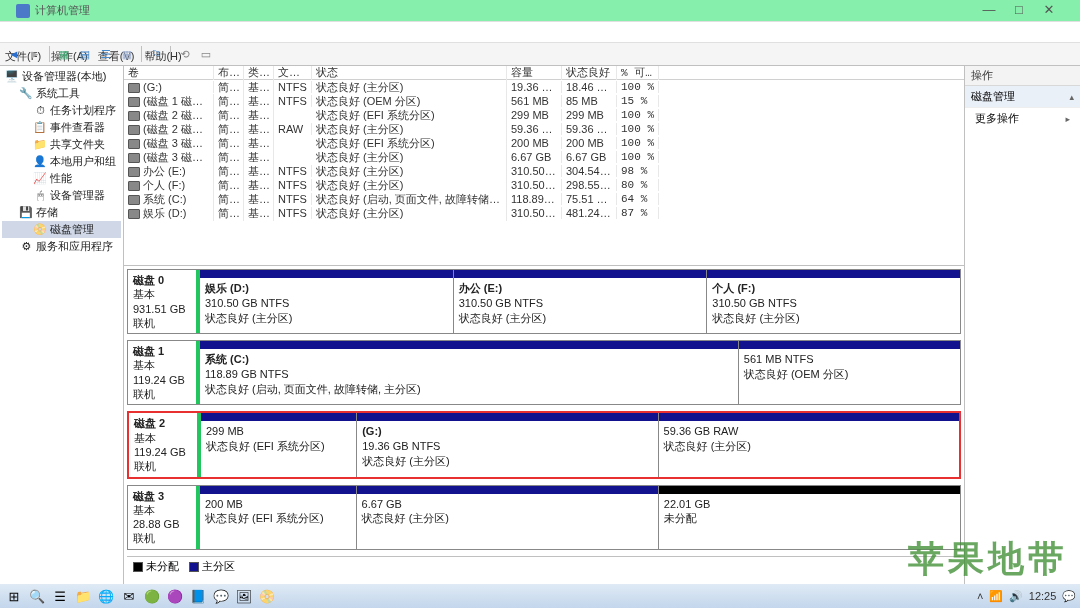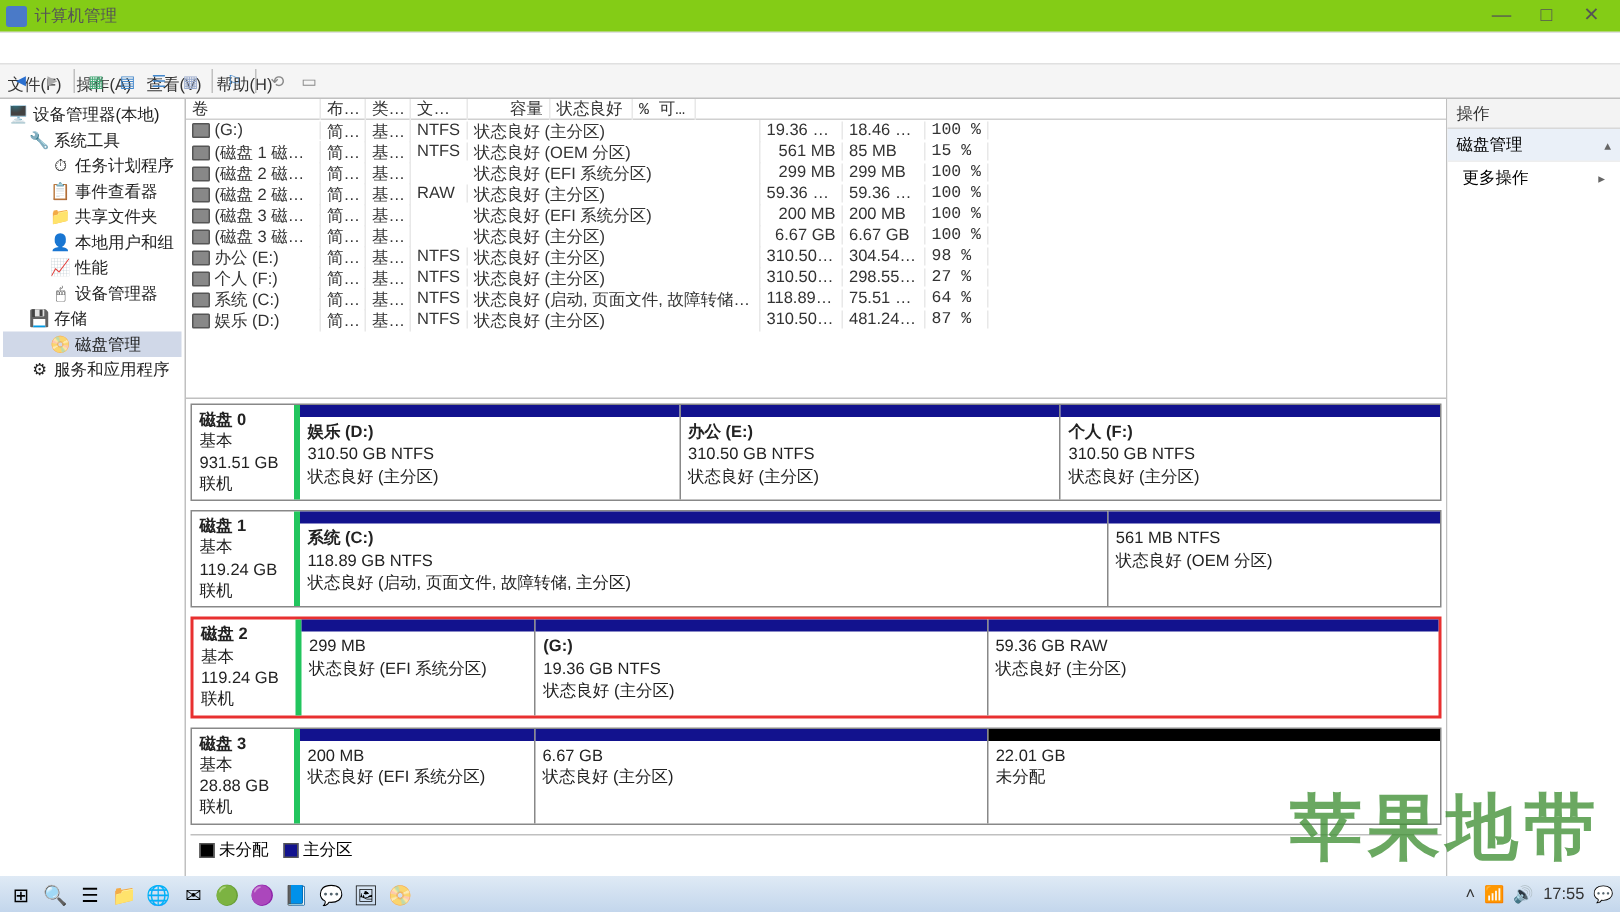--- a/index.html
+++ b/index.html
@@ -1,17 +1,17 @@
 <!DOCTYPE html>
 <html><head>
 <meta charset="utf-8">
 <style>
 * { margin: 0; padding: 0; box-sizing: border-box; font-family: "Microsoft YaHei", SimSun, Arial, sans-serif; font-size: 11px; }
 body { background: #fff; width: 1080px; height: 608px; overflow: hidden; position: relative; }
-.titlebar { height: 22px; display: flex; align-items: center; padding: 0 4px; background: #84cc16; border-bottom: 1px solid #e0e0e0; }
+.titlebar { height: 22px; display: flex; align-items: center; padding: 0 16px; background: #86efac; border-bottom: 1px solid #e0e0e0; }
 .titlebar .icon { width: 14px; height: 14px; background: #4a7ac8; margin-right: 5px; border-radius: 2px; }
 .titlebar .title { flex: 1; color: #555; }
 .window-controls { display: flex; }
 .window-controls div { width: 30px; height: 20px; text-align: center; line-height: 18px; color: #555; font-size: 13px; cursor: pointer; }
 .menubar { height: 20px; display: flex; align-items: center; padding: 0 5px; gap: 10px; background: #fff; color: #333; }
 .menubar span { cursor: pointer; margin-top: 48px; }
 .toolbar { height: 24px; display: flex; align-items: center; padding: 0 5px; gap: 3px; background: #f5f5f5; border-top: 1px solid #e0e0e0; border-bottom: 1px solid #c0c0c0; }
 .toolbar .tb-btn { width: 18px; height: 18px; display: inline-flex; align-items: center; justify-content: center; border: 1px solid transparent; cursor: pointer; }
 .toolbar .sep { width: 1px; height: 16px; background: #c0c0c0; margin: 0 2px; }
 .main { display: flex; height: 518px; }
@@ -27,21 +27,21 @@
 .top-list { height: 200px; border-bottom: 1px solid #c0c0c0; overflow: auto; }
 .list-head, .list-row { display: flex; height: 14px; align-items: center; }
 .list-head { background: #fff; border-bottom: 1px solid #d0d0d0; position: sticky; top: 0; }
 .list-head .col, .list-row .col { padding: 0 4px; border-right: 1px solid #e8e8e8; overflow: hidden; white-space: nowrap; text-overflow: ellipsis; color: #333; }
 .list-head .col { color: #333; font-weight: normal; }
 .col.c-vol { width: 90px; }
 .col.c-layout { width: 30px; }
 .col.c-type { width: 30px; }
 .col.c-fs { width: 38px; }
 .col.c-status { width: 195px; }
-.col.c-cap { width: 55px; text-align: right; }
+.col.c-cap { width: 55px; }
 .col.c-free { width: 55px; }
 .col.c-pct { width: 42px; font-family: Liberation Mono, monospace; }
 .list-row .vicon { display: inline-block; width: 12px; height: 10px; background: #888; border: 1px solid #555; border-radius: 1px; margin-right: 3px; vertical-align: middle; }
 .disk-area { flex: 1; overflow: auto; padding: 3px; }
 .disk-row { display: flex; margin-bottom: 6px; border: 1px solid #888; background: #fff; }
 .disk-label { width: 72px; padding: 3px 5px; border-right: 4px solid #22c55e; font-size: 10px; line-height: 1.3; color: #222; }
 .disk-label b { font-weight: bold; }
 .disk-parts { flex: 1; display: flex; flex-direction: column; }
 .parts-row { flex: 1; display: flex; }
 .part { border-left: 1px solid #888; padding: 3px 5px; font-size: 10px; line-height: 1.35; color: #222; position: relative; }
@@ -52,21 +52,21 @@
 .legend-row .sq { width: 10px; height: 10px; border: 1px solid #555; display: inline-block; vertical-align: middle; margin-right: 3px; background: #000; }
 .legend-row .sq.blue { background: #12128e; }
 .right-panel { width: 115px; background: #fff; }
 .right-panel .rhead { background: #f3f3f3; border-bottom: 1px solid #d8d8d8; padding: 2px 6px; color: #333; }
 .right-panel .rsection { padding: 3px 6px; border-bottom: 1px solid #eee; background: #eaf0f8; display: flex; justify-content: space-between; align-items: center; cursor: pointer; }
 .right-panel .ritem { padding: 3px 10px; display: flex; justify-content: space-between; align-items: center; cursor: pointer; }
 .right-panel .arrow { font-size: 9px; color: #666; }
 .taskbar { position: absolute; bottom: 0; left: 0; right: 0; height: 24px; background: linear-gradient(#dfeaf5,#c3d6ec); display: flex; align-items: center; padding: 0 4px; }
 .taskbar .tbicon { width: 20px; height: 20px; margin-right: 3px; display: inline-flex; align-items: center; justify-content: center; font-size: 13px; cursor: pointer; }
 .taskbar .tray { margin-left: auto; display: flex; align-items: center; gap: 6px; color: #333; font-size: 10px; }
-.watermark { position: absolute; right: 12px; bottom: 24px; font-size: 48px; font-weight: 900; color: rgba(64,144,52,.78); letter-spacing: 4px; pointer-events: none; font-family: "SimHei", sans-serif; }
+.watermark { position: absolute; right: 12px; bottom: 24px; font-size: 36px; font-weight: 900; color: rgba(64,144,52,.78); letter-spacing: 4px; pointer-events: none; font-family: "SimHei", sans-serif; }
 </style>
 </head>
 <body>
 
 <div class="titlebar">
   <span class="icon"></span>
   <span class="title">计算机管理</span>
   <div class="window-controls">
     <div>—</div>
     <div>□</div>
@@ -147,20 +147,21 @@
 
   <div class="content">
     <div class="middle">
 
       <div class="top-list">
         <div class="list-head">
           <div class="col c-vol">卷</div>
           <div class="col c-layout">布局</div>
           <div class="col c-type">类型</div>
           <div class="col c-fs">文件系统</div>
+          <div class="col c-status">状态</div>
           <div class="col c-cap">容量</div>
           <div class="col c-free">状态良好</div>
           <div class="col c-pct">% 可用</div>
         </div>
         <div id="rows">
             <div class="list-row">
               <div class="col c-vol"><span class="vicon"></span>(G:)</div>
               <div class="col c-layout">简单</div>
               <div class="col c-type">基本</div>
               <div class="col c-fs">NTFS</div>
@@ -230,21 +231,21 @@
               <div class="col c-pct">98 %</div>
             </div>
             <div class="list-row">
               <div class="col c-vol"><span class="vicon"></span>个人 (F:)</div>
               <div class="col c-layout">简单</div>
               <div class="col c-type">基本</div>
               <div class="col c-fs">NTFS</div>
               <div class="col c-status">状态良好 (主分区)</div>
               <div class="col c-cap">310.50 GB</div>
               <div class="col c-free">298.55 GB</div>
-              <div class="col c-pct">27 %</div>
+              <div class="col c-pct">80 %</div>
             </div>
             <div class="list-row">
               <div class="col c-vol"><span class="vicon"></span>系统 (C:)</div>
               <div class="col c-layout">简单</div>
               <div class="col c-type">基本</div>
               <div class="col c-fs">NTFS</div>
               <div class="col c-status">状态良好 (启动, 页面文件, 故障转储, 主分区)</div>
               <div class="col c-cap">118.89 GB</div>
               <div class="col c-free">75.51 GB</div>
               <div class="col c-pct">64 %</div>
@@ -384,16 +385,16 @@
   <span class="tbicon">🟢</span>
   <span class="tbicon">🟣</span>
   <span class="tbicon">📘</span>
   <span class="tbicon">💬</span>
   <span class="tbicon">🖼</span>
   <span class="tbicon">📀</span>
   <div class="tray">
     <span>˄</span>
     <span>📶</span>
     <span>🔊</span>
-    <span>17:55</span>
+    <span>12:25</span>
     <span>💬</span>
   </div>
 </div>
 
 </body></html>

